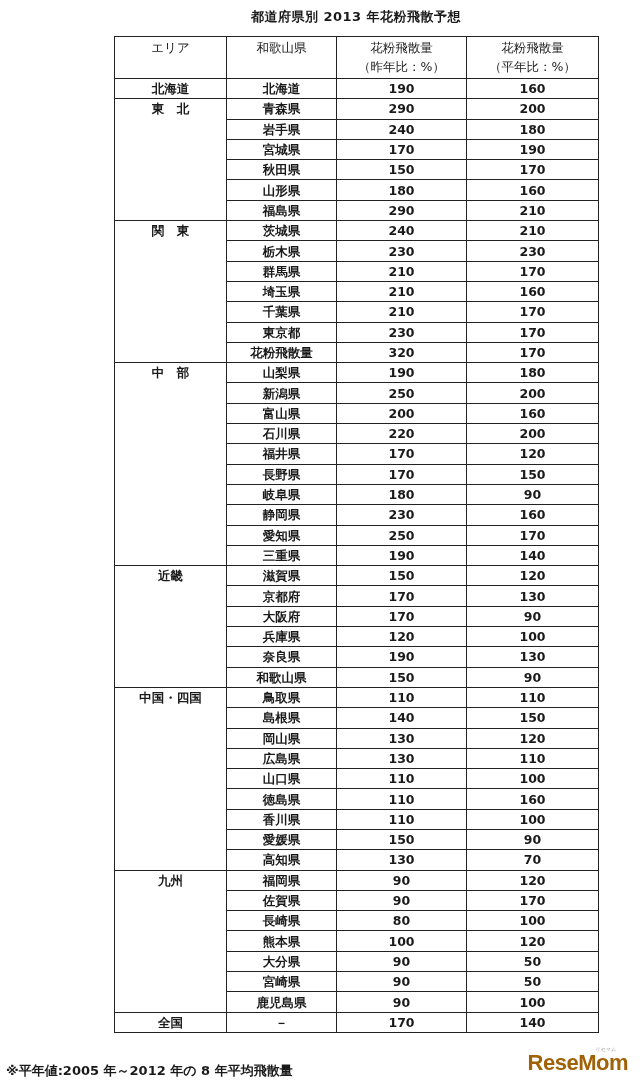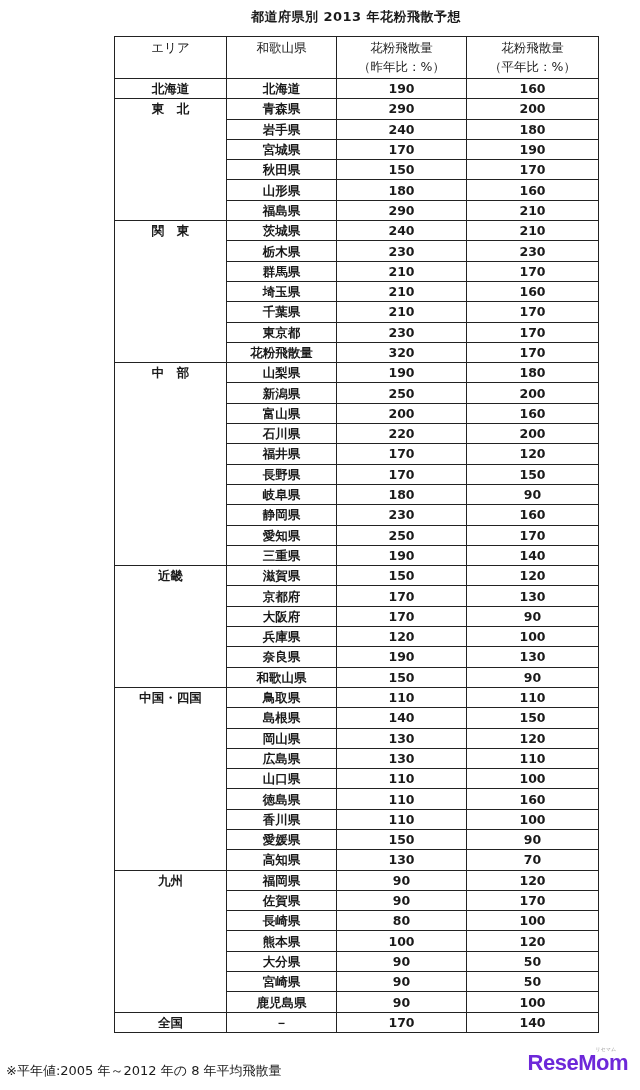--- a/index.html
+++ b/index.html
@@ -7,23 +7,23 @@
          font-family: "DejaVu Sans", "Liberation Sans", sans-serif; color: #1a1a1a; }
   .title { position: absolute; left: 0; width: 712px; top: 8px; text-align: center;
            font-size: 13px; font-weight: bold; letter-spacing: 0.5px; }
   table { position: absolute; left: 114px; top: 36px; border-collapse: collapse;
           table-layout: fixed; width: 484px; }
   col.c1 { width: 112px; } col.c2 { width: 110px; } col.c3 { width: 130px; } col.c4 { width: 132px; }
   th, td { border: 1.5px solid #222; padding: 0; text-align: center; font-size: 12.5px;
            font-weight: bold; height: 19.3px; line-height: 19px; white-space: nowrap; }
   th { height: 40px; line-height: 19px; vertical-align: top; padding-top: 1px; font-weight: normal; }
   td.area { vertical-align: top; }
-  .footnote { position: absolute; left: 6px; top: 1062px; font-size: 13px; font-weight: normal; }
+  .footnote { position: absolute; left: 6px; top: 1062px; font-size: 13px; font-weight: bold; }
   .logo { position: absolute; right: 12px; top: 1050px; font-size: 22px; font-weight: bold;
-          color: #6d28d9; letter-spacing: -0.5px; font-family: "Liberation Sans", sans-serif; }
+          color: #a16207; letter-spacing: -0.5px; font-family: "Liberation Sans", sans-serif; }
   .logo-small { position: absolute; right: 24px; top: 1046px; font-size: 5px; color: #999; }
 </style>
 </head>
 <body>
 
 <div class="title">都道府県別 2013 年花粉飛散予想</div>
 
 <table>
   <colgroup>
       <col class="c1">

